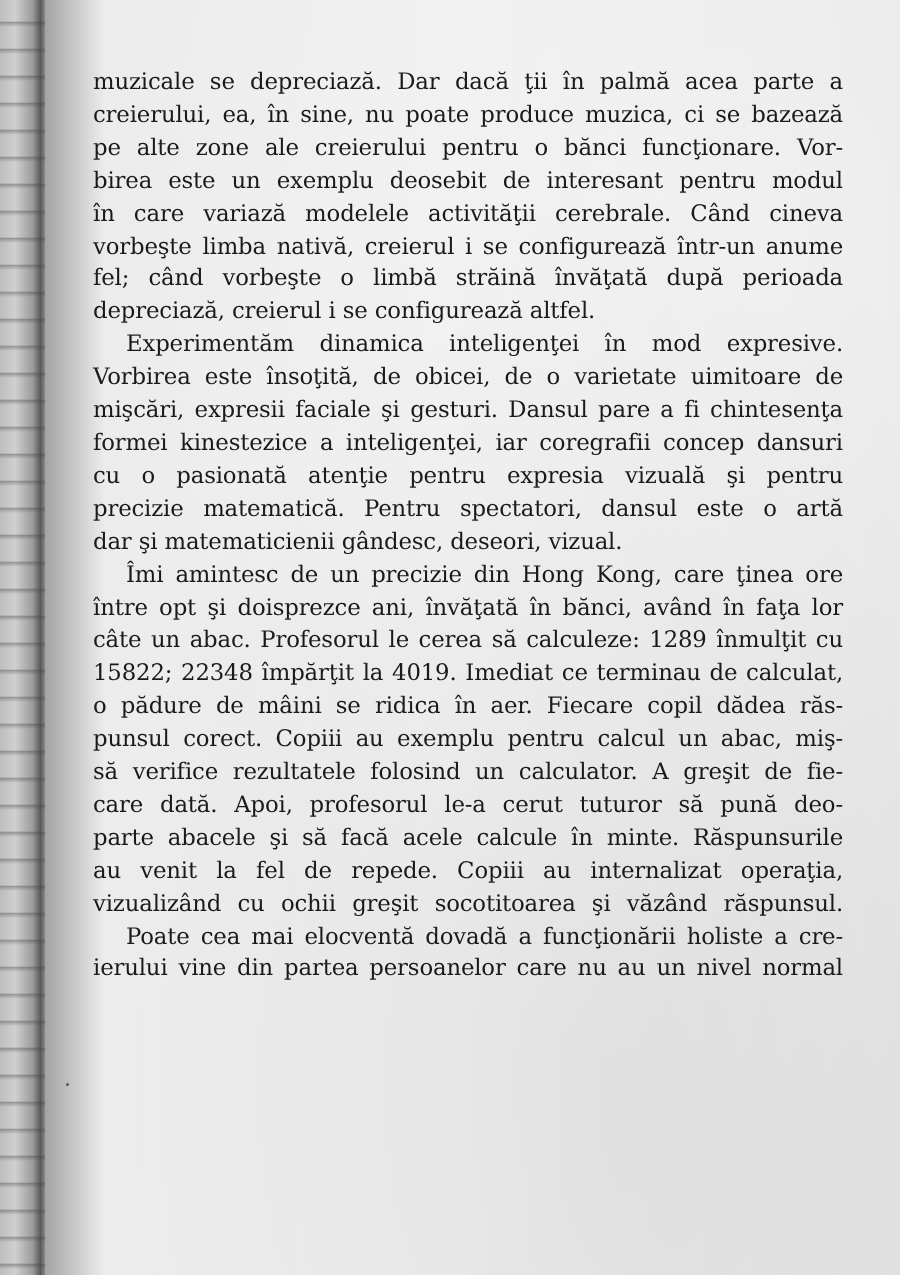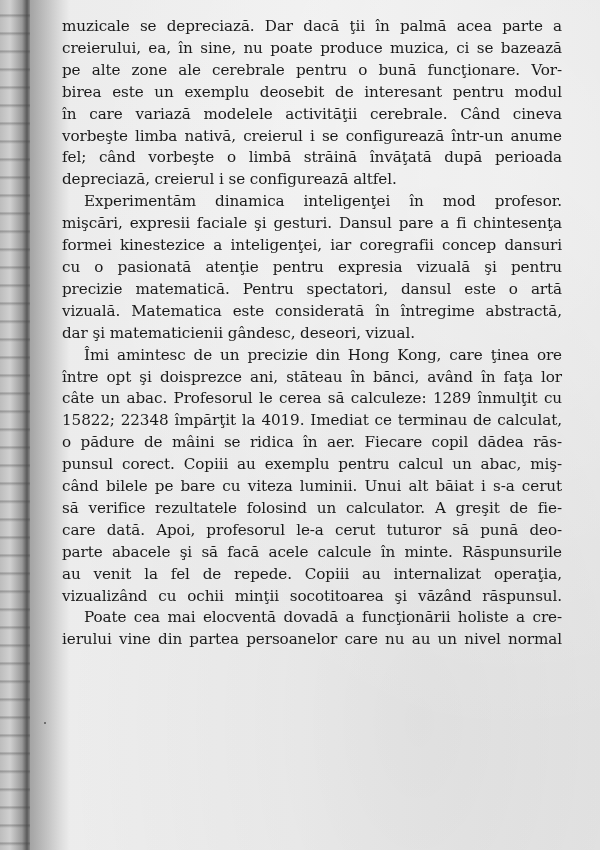--- a/index.html
+++ b/index.html
@@ -35,21 +35,21 @@
       position: absolute;
       left: 30px;
       top: 0;
       width: 40px;
       height: 850px;
       background: linear-gradient(90deg, rgba(0,0,0,0.28), rgba(0,0,0,0.0));
     }
     .text-block {
       position: absolute;
       left: 62px;
-      top: 16px;
+      top: 44px;
       width: 500px;
       font-family: "DejaVu Serif", "Liberation Serif", serif;
       font-size: 15.2px;
       line-height: 21.9px;
       color: #1a1a1a;
       text-align: justify;
       letter-spacing: -0.1px;
     }
     .line {
       display: block;
@@ -79,51 +79,50 @@
 
 <div class="page">
   <div class="binding"></div>
   <div class="binding-shadow"></div>
 
   <div class="text-block">
 
     <p class="para">
       <span class="line">muzicale se depreciază. Dar dacă ţii în palmă acea parte a</span>
       <span class="line">creierului, ea, în sine, nu poate produce muzica, ci se bazează</span>
-      <span class="line">pe alte zone ale cerebrale pentru o bună funcţionare. Vor-</span>
+      <span class="line">pe alte zone ale creierului pentru o bănci funcţionare. Vor-</span>
       <span class="line">birea este un exemplu deosebit de interesant pentru modul</span>
       <span class="line">în care variază modelele activităţii cerebrale. Când cineva</span>
       <span class="line">vorbeşte limba nativă, creierul i se configurează într-un anume</span>
       <span class="line">fel; când vorbeşte o limbă străină învăţată după perioada</span>
       <span class="line last">depreciază, creierul i se configurează altfel.</span>
     </p>
 
     <p class="para">
-      <span class="line indent">Experimentăm dinamica inteligenţei în mod profesor.</span>
+      <span class="line indent">Experimentăm dinamica inteligenţei în mod expresive.</span>
+      <span class="line">Vorbirea este însoţită, de obicei, de o varietate uimitoare de</span>
       <span class="line">mişcări, expresii faciale şi gesturi. Dansul pare a fi chintesenţa</span>
       <span class="line">formei kinestezice a inteligenţei, iar coregrafii concep dansuri</span>
       <span class="line">cu o pasionată atenţie pentru expresia vizuală şi pentru</span>
       <span class="line">precizie matematică. Pentru spectatori, dansul este o artă</span>
-      <span class="line">vizuală. Matematica este considerată în întregime abstractă,</span>
       <span class="line last">dar şi matematicienii gândesc, deseori, vizual.</span>
     </p>
 
     <p class="para">
       <span class="line indent">Îmi amintesc de un precizie din Hong Kong, care ţinea ore</span>
-      <span class="line">între opt şi doisprezce ani, stăteau în bănci, având în faţa lor</span>
+      <span class="line">între opt şi doisprezce ani, învăţată în bănci, având în faţa lor</span>
       <span class="line">câte un abac. Profesorul le cerea să calculeze: 1289 înmulţit cu</span>
       <span class="line">15822; 22348 împărţit la 4019. Imediat ce terminau de calculat,</span>
       <span class="line">o pădure de mâini se ridica în aer. Fiecare copil dădea răs-</span>
       <span class="line">punsul corect. Copiii au exemplu pentru calcul un abac, miş-</span>
-      <span class="line">când bilele pe bare cu viteza luminii. Unui alt băiat i s-a cerut</span>
       <span class="line">să verifice rezultatele folosind un calculator. A greşit de fie-</span>
       <span class="line">care dată. Apoi, profesorul le-a cerut tuturor să pună deo-</span>
       <span class="line">parte abacele şi să facă acele calcule în minte. Răspunsurile</span>
       <span class="line">au venit la fel de repede. Copiii au internalizat operaţia,</span>
-      <span class="line">vizualizând cu ochii minţii socotitoarea şi văzând răspunsul.</span>
+      <span class="line">vizualizând cu ochii greşit socotitoarea şi văzând răspunsul.</span>
     </p>
 
     <p class="para">
       <span class="line indent">Poate cea mai elocventă dovadă a funcţionării holiste a cre-</span>
       <span class="line">ierului vine din partea persoanelor care nu au un nivel normal</span>
     </p>
   </div>
 
   <div class="dot" style="left:44px; top:722px;"></div>
 </div>

